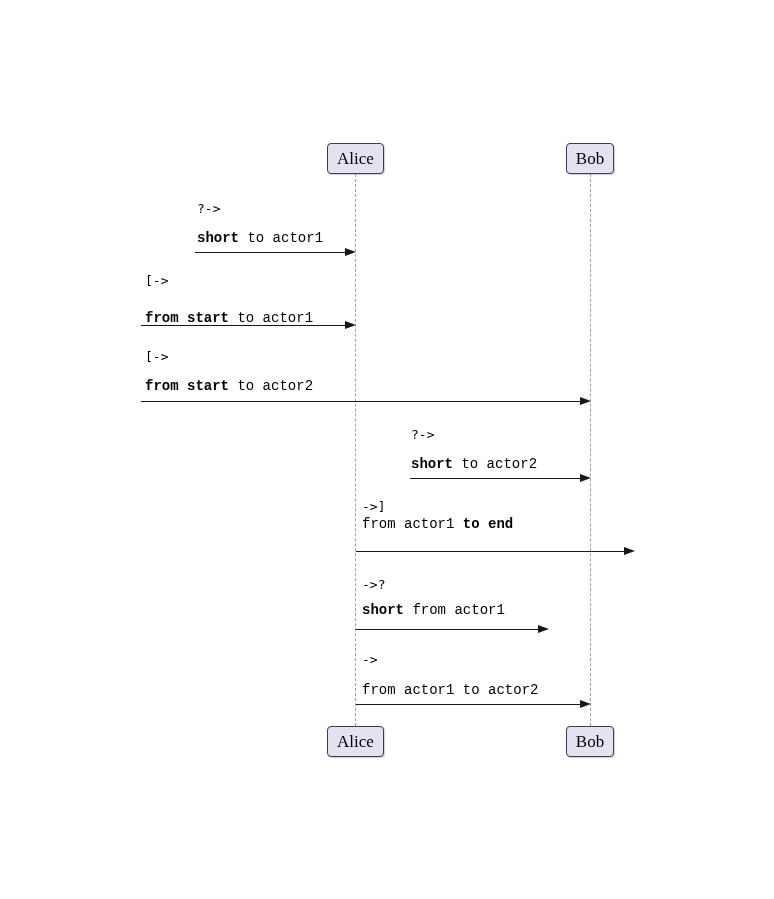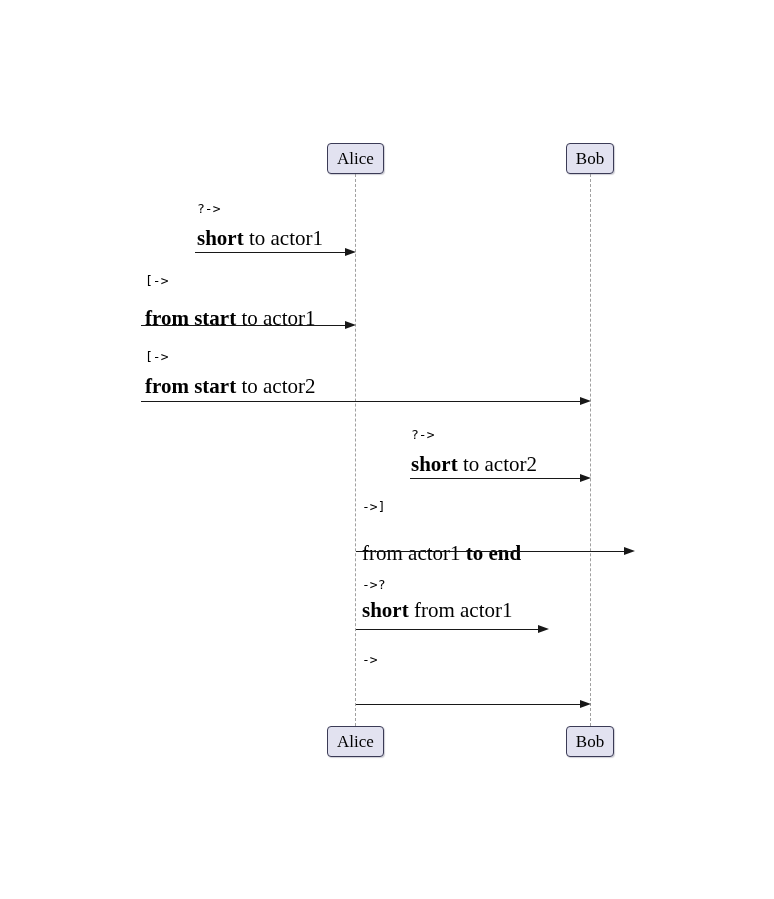--- a/index.html
+++ b/index.html
@@ -36,23 +36,24 @@
   }
   .msg-code {
     position: absolute;
     font-family: "DejaVu Sans Mono", monospace;
     font-size: 13px;
     line-height: 16px;
     white-space: pre;
   }
   .msg-label {
     position: absolute;
-    font-size: 21px;
+    font-size: 14px;
     line-height: 20px;
     white-space: pre;
+    font-family: Liberation Mono, monospace;
   }
   .msg-line {
     position: absolute;
     height: 0;
     border-top: 1.2px solid #181818;
   }
   .msg-head {
     position: absolute;
     width: 0;
     height: 0;
@@ -81,23 +82,24 @@
     <div class="msg-head" style="left: 345px; top: 321px; border-left-color: rgb(24, 24, 24);"></div>
     <div class="msg-code" style="left: 145px; top: 349px;">[-&gt;</div>
     <div class="msg-label" style="left: 145px; top: 376px;"><span style="font-weight: bold;">from start</span><span> to actor2</span></div>
     <div class="msg-line" style="left: 141px; top: 401px; width: 441px; border-top-color: rgb(24, 24, 24);"></div>
     <div class="msg-head" style="left: 580px; top: 397px; border-left-color: rgb(24, 24, 24);"></div>
     <div class="msg-code" style="left: 411px; top: 427px;">?-&gt;</div>
     <div class="msg-label" style="left: 411px; top: 454px;"><span style="font-weight: bold;">short</span><span> to actor2</span></div>
     <div class="msg-line" style="left: 410px; top: 478px; width: 172px; border-top-color: rgb(24, 24, 24);"></div>
     <div class="msg-head" style="left: 580px; top: 474px; border-left-color: rgb(24, 24, 24);"></div>
     <div class="msg-code" style="left: 362px; top: 499px;">-&gt;]</div>
-    <div class="msg-label" style="left: 362px; top: 543px;"><span>from actor1 </span><span style="font-weight: bold;">to end</span></div>
+    <div class="msg-label" style="left: 362px; top: 514px;"><span>from actor1 </span><span style="font-weight: bold;">to end</span></div>
     <div class="msg-line" style="left: 356px; top: 551px; width: 270px; border-top-color: rgb(24, 24, 24);"></div>
     <div class="msg-head" style="left: 624px; top: 547px; border-left-color: rgb(24, 24, 24);"></div>
     <div class="msg-code" style="left: 362px; top: 577px;">-&gt;?</div>
     <div class="msg-label" style="left: 362px; top: 600px;"><span style="font-weight: bold;">short</span><span> from actor1</span></div>
     <div class="msg-line" style="left: 356px; top: 629px; width: 184px; border-top-color: rgb(24, 24, 24);"></div>
     <div class="msg-head" style="left: 538px; top: 625px; border-left-color: rgb(24, 24, 24);"></div>
     <div class="msg-code" style="left: 362px; top: 652px;">-&gt;</div>
+    <div class="msg-label" style="left: 362px; top: 680px;"><span>from actor1 to actor2</span></div>
     <div class="msg-line" style="left: 356px; top: 704px; width: 226px; border-top-color: rgb(24, 24, 24);"></div>
     <div class="msg-head" style="left: 580px; top: 700px; border-left-color: rgb(24, 24, 24);"></div>
   </div>
 
 </body></html>

